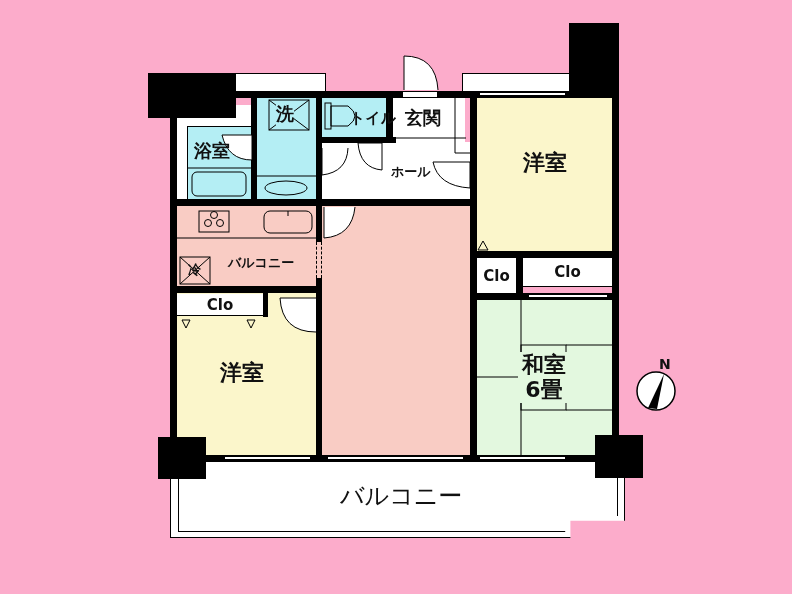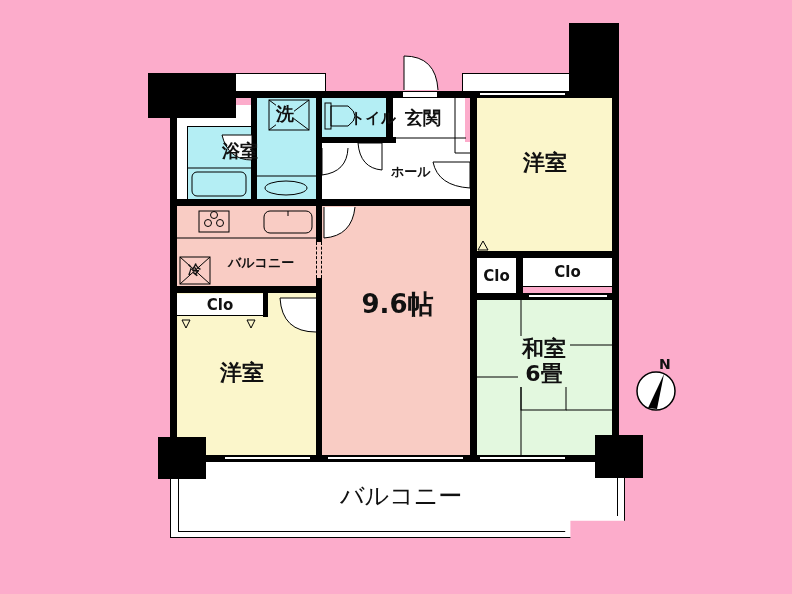--- a/index.html
+++ b/index.html
@@ -136,42 +136,41 @@
 <div class="clo" style="left:177px;top:294px;width:86px;height:22px;border-bottom:1px solid #000;">
   <span>Clo</span>
 </div>
 <div class="clo" style="left:477px;top:258px;width:39px;height:35px;">
   <span>Clo</span>
 </div>
 <div class="clo" style="left:523px;top:258px;width:89px;height:29px;border-bottom:1px solid #000;">
   <span>Clo</span>
 </div>
 
-<div class="lbl md" style="left:194px;top:141px;margin-left:28px;">浴室</div>
+<div class="lbl md" style="left:194px;top:141px;">浴室</div>
 <div class="lbl md" style="left:276px;top:104px;background:#b4eef4;">洗</div>
 <div class="lbl sm" style="left:350px;top:110px;font-size:15px;">トイル</div>
 <div class="lbl md" style="left:405px;top:108px;">玄関</div>
 <div class="lbl sm" style="left:391px;top:165px;">ホール</div>
 
 <div class="lbl lg" style="left:500px;top:150px;width:90px;">
   <div>洋室</div>
 </div>
 
 <div class="lbl sm" style="left:228px;top:256px;">バルコニー</div>
 <div class="lbl sm" style="left:188px;top:263px;">冷</div>
 
 <div class="lbl" style="left:345px;top:290px;width:105px;font-size:26px;">
-  <div>9.6帖</div>
 </div>
 
 <div class="lbl lg" style="left:197px;top:360px;width:90px;">
   <div>洋室</div>
 </div>
 
-<div class="lbl lg" style="left:518px;top:336px;width:52px;background:#e3f8df;">
+<div class="lbl lg" style="left:518px;top:352px;width:52px;background:#e3f8df;">
   <div>和室</div>
   <div>6畳</div>
 </div>
 
 <div class="lbl" style="left:659px;top:356px;font-size:14px;">N</div>
 <svg style="left:636px;top:371px;width:42px;height:42px;">
   <circle cx="20" cy="20" r="19" fill="#fff" stroke="#000" stroke-width="1.5"></circle>
   <path d="M28 3 L12 37 L21 38 Z" fill="#000"></path>
 </svg>
 

